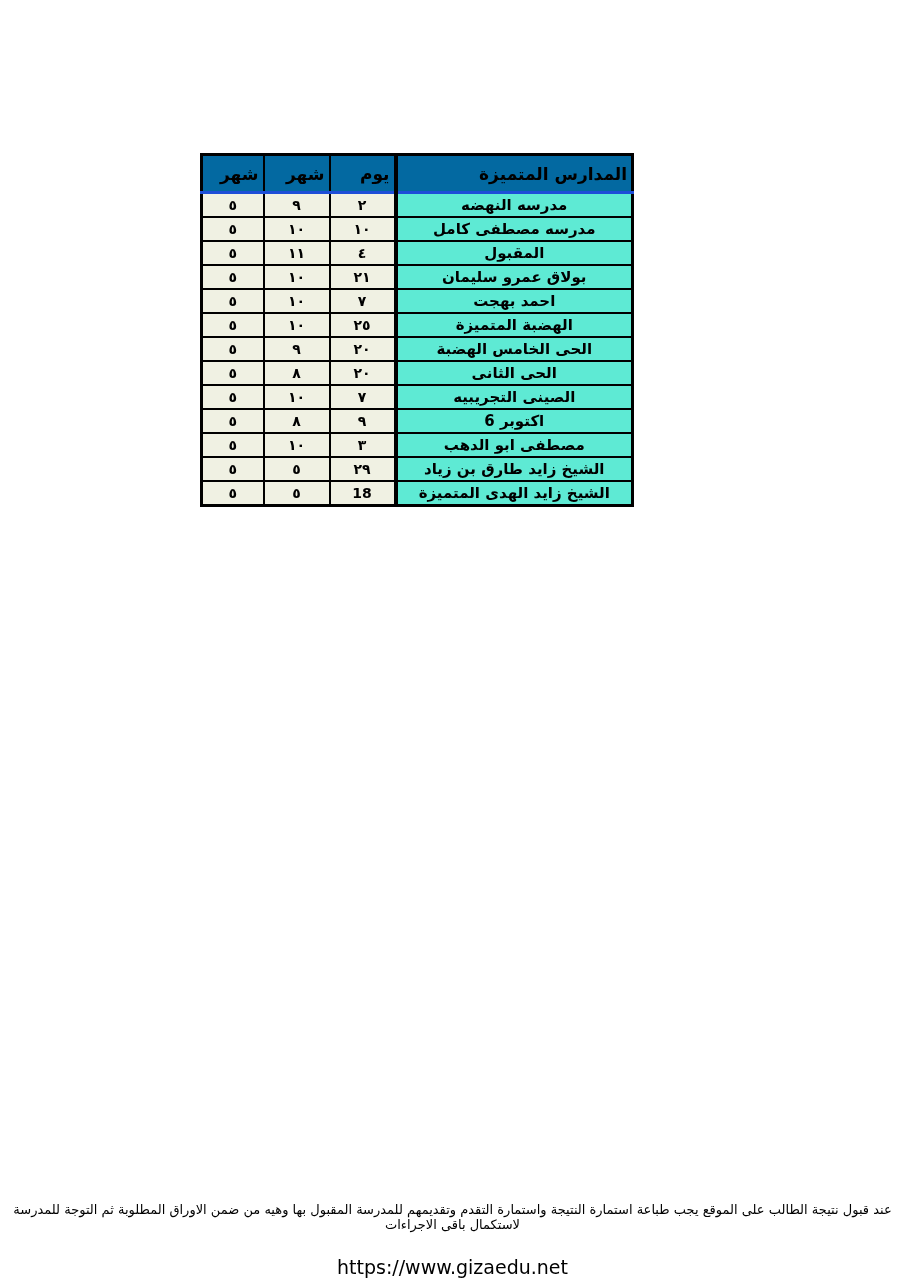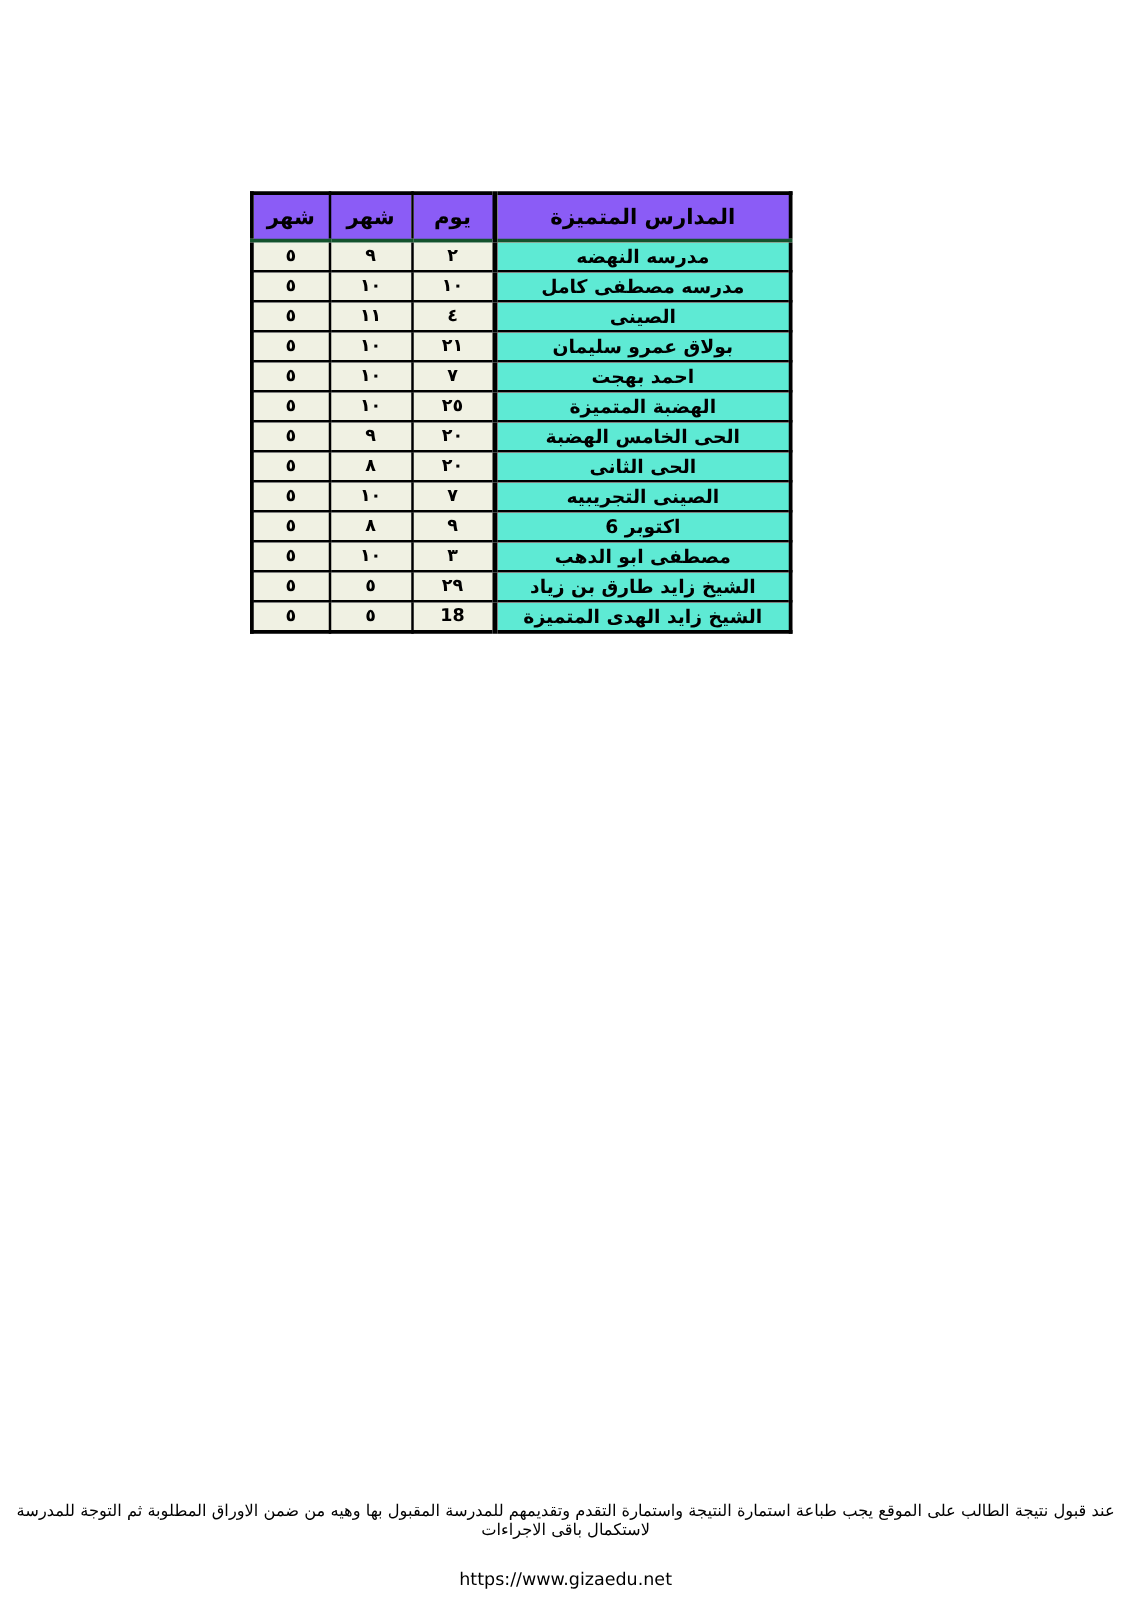--- a/index.html
+++ b/index.html
@@ -32,24 +32,25 @@
     border: 2px solid #000;
     text-align: center;
     vertical-align: middle;
     padding: 0 4px;
     direction: rtl;
     font-weight: bold;
     overflow: hidden;
     white-space: nowrap;
   }
   .schools-table th {
-    background: #8b5cf6;
+    background: #0369a1;
     height: 35px;
     font-size: 17px;
-    border-bottom: 3px solid #14532d;
+    border-bottom: 3px solid #1d4ed8;
+    text-align: right;
   }
   .schools-table td {
     height: 22px;
     font-size: 14px;
   }
   .schools-table td.num-cell {
     background: #f0f1e3;
   }
   .schools-table td.school-cell {
     background: #5eead4;
@@ -69,21 +70,21 @@
     font-size: 13px;
     font-family: "DejaVu Sans", "DejaVu Serif", sans-serif;
     color: #000;
   }
   .footer-url {
     position: absolute;
     top: 1256px;
     left: 0;
     width: 100%;
     text-align: center;
-    font-size: 14px;
+    font-size: 19px;
     font-family: "DejaVu Sans", sans-serif;
     color: #000;
     text-decoration: none;
   }
 </style>
 </head>
 <body>
 
 <div class="page">
 
@@ -112,21 +113,21 @@
         <tr>
           <td class="num-cell">٥</td>
           <td class="num-cell">١٠</td>
           <td class="num-cell">١٠</td>
           <td class="school-cell">مدرسه مصطفى كامل</td>
         </tr>
         <tr>
           <td class="num-cell">٥</td>
           <td class="num-cell">١١</td>
           <td class="num-cell">٤</td>
-          <td class="school-cell">الصينى</td>
+          <td class="school-cell">المقبول</td>
         </tr>
         <tr>
           <td class="num-cell">٥</td>
           <td class="num-cell">١٠</td>
           <td class="num-cell">٢١</td>
           <td class="school-cell">بولاق عمرو سليمان</td>
         </tr>
         <tr>
           <td class="num-cell">٥</td>
           <td class="num-cell">١٠</td>

